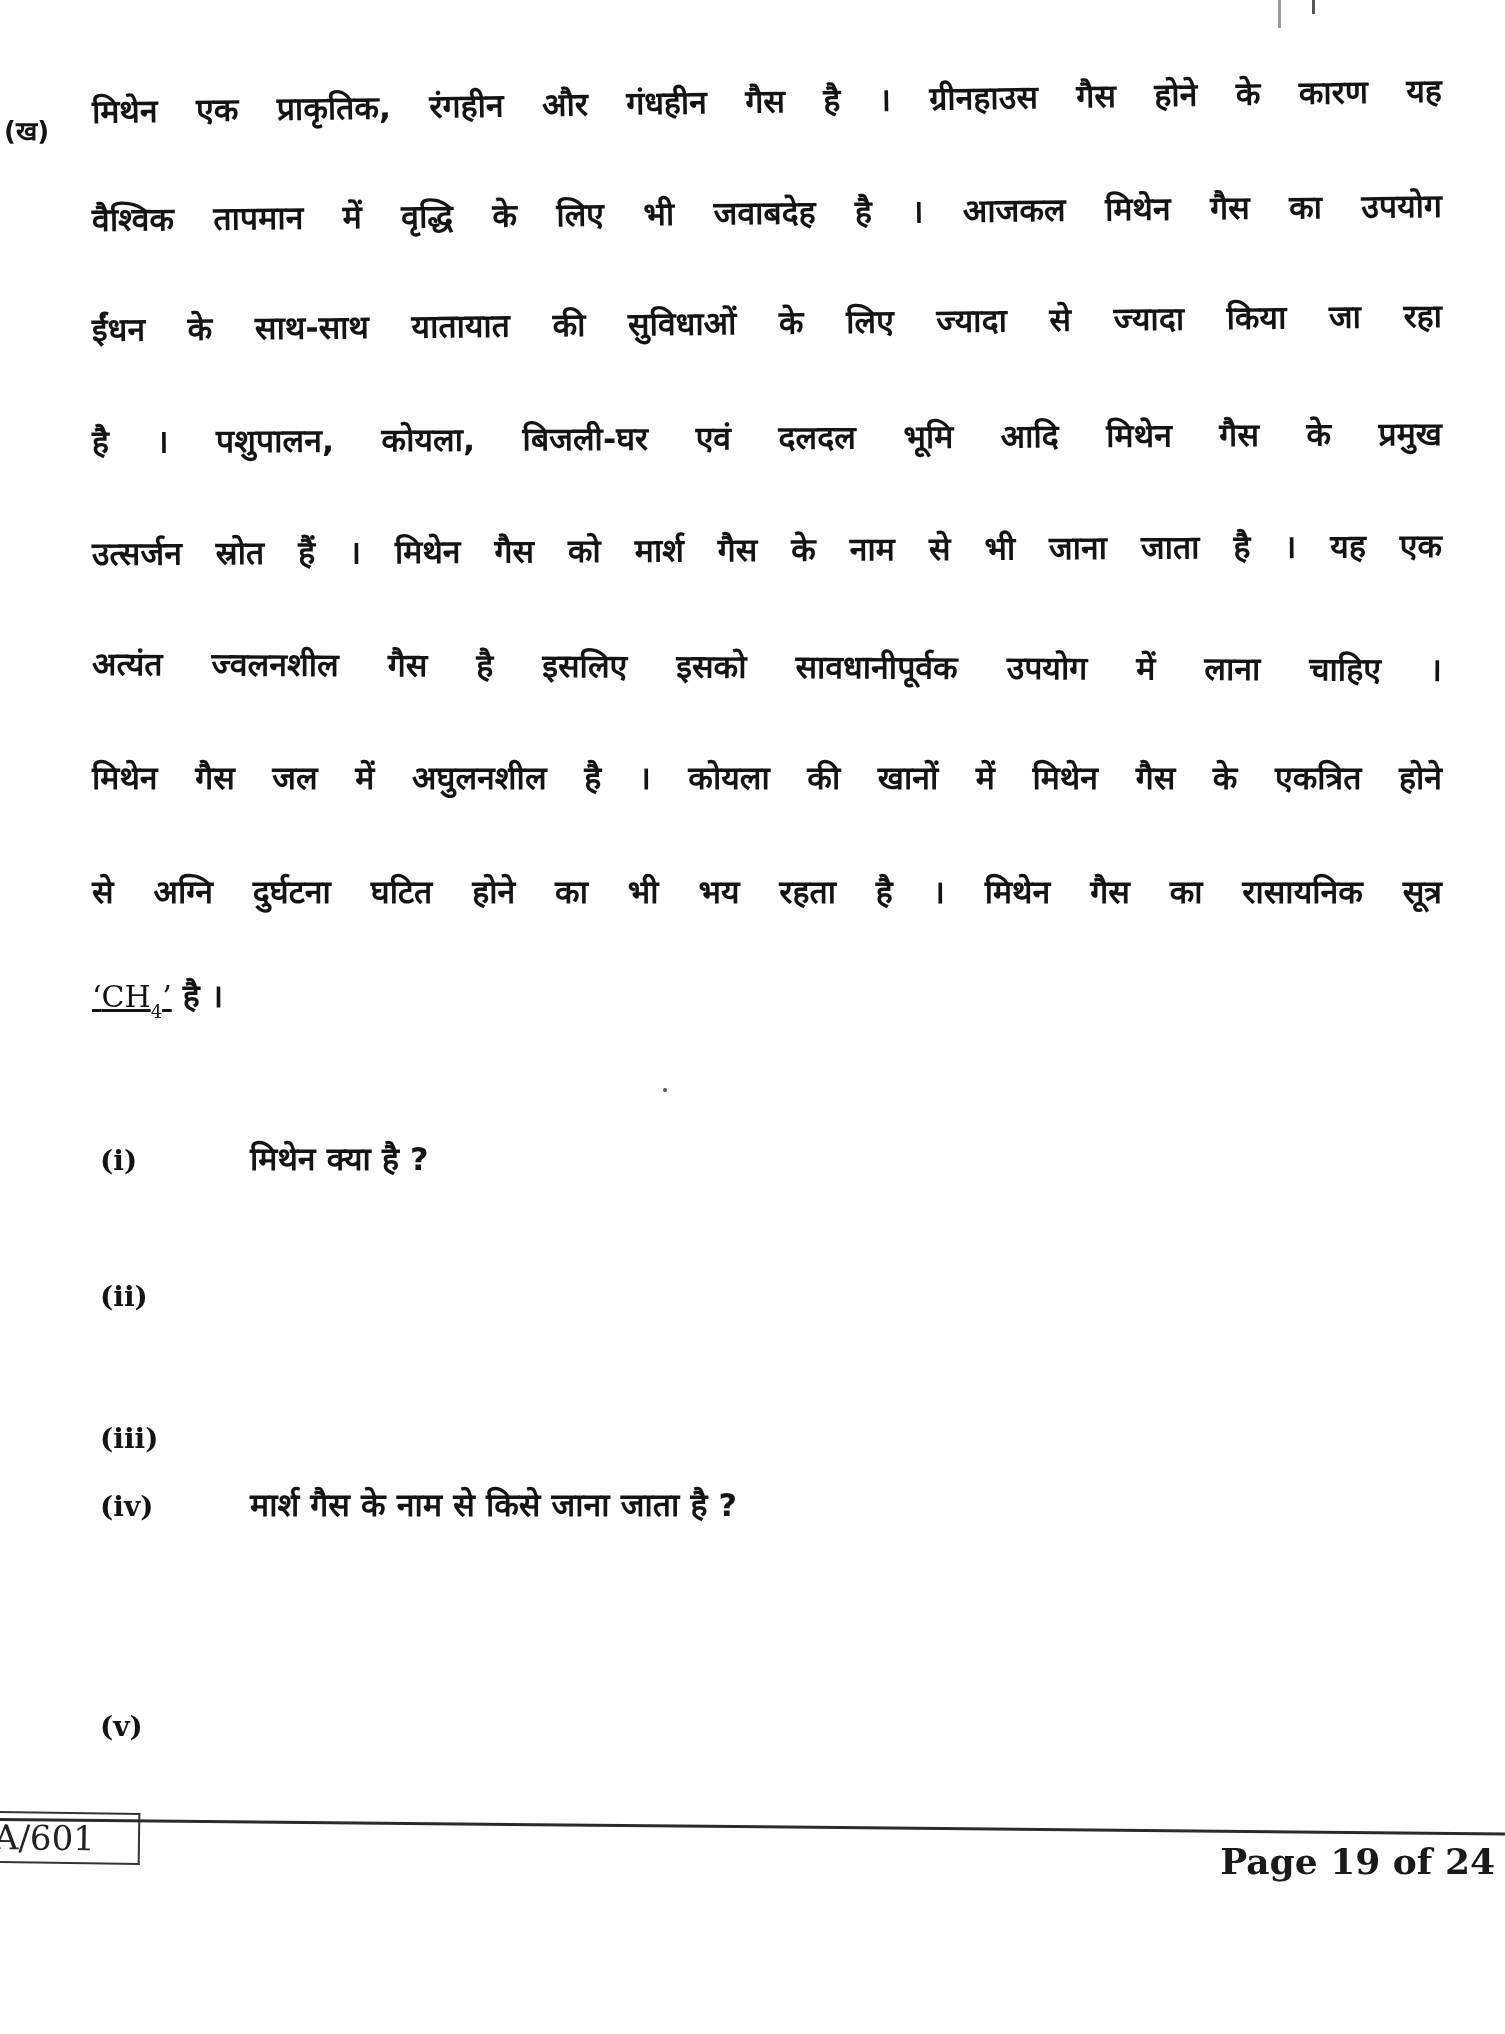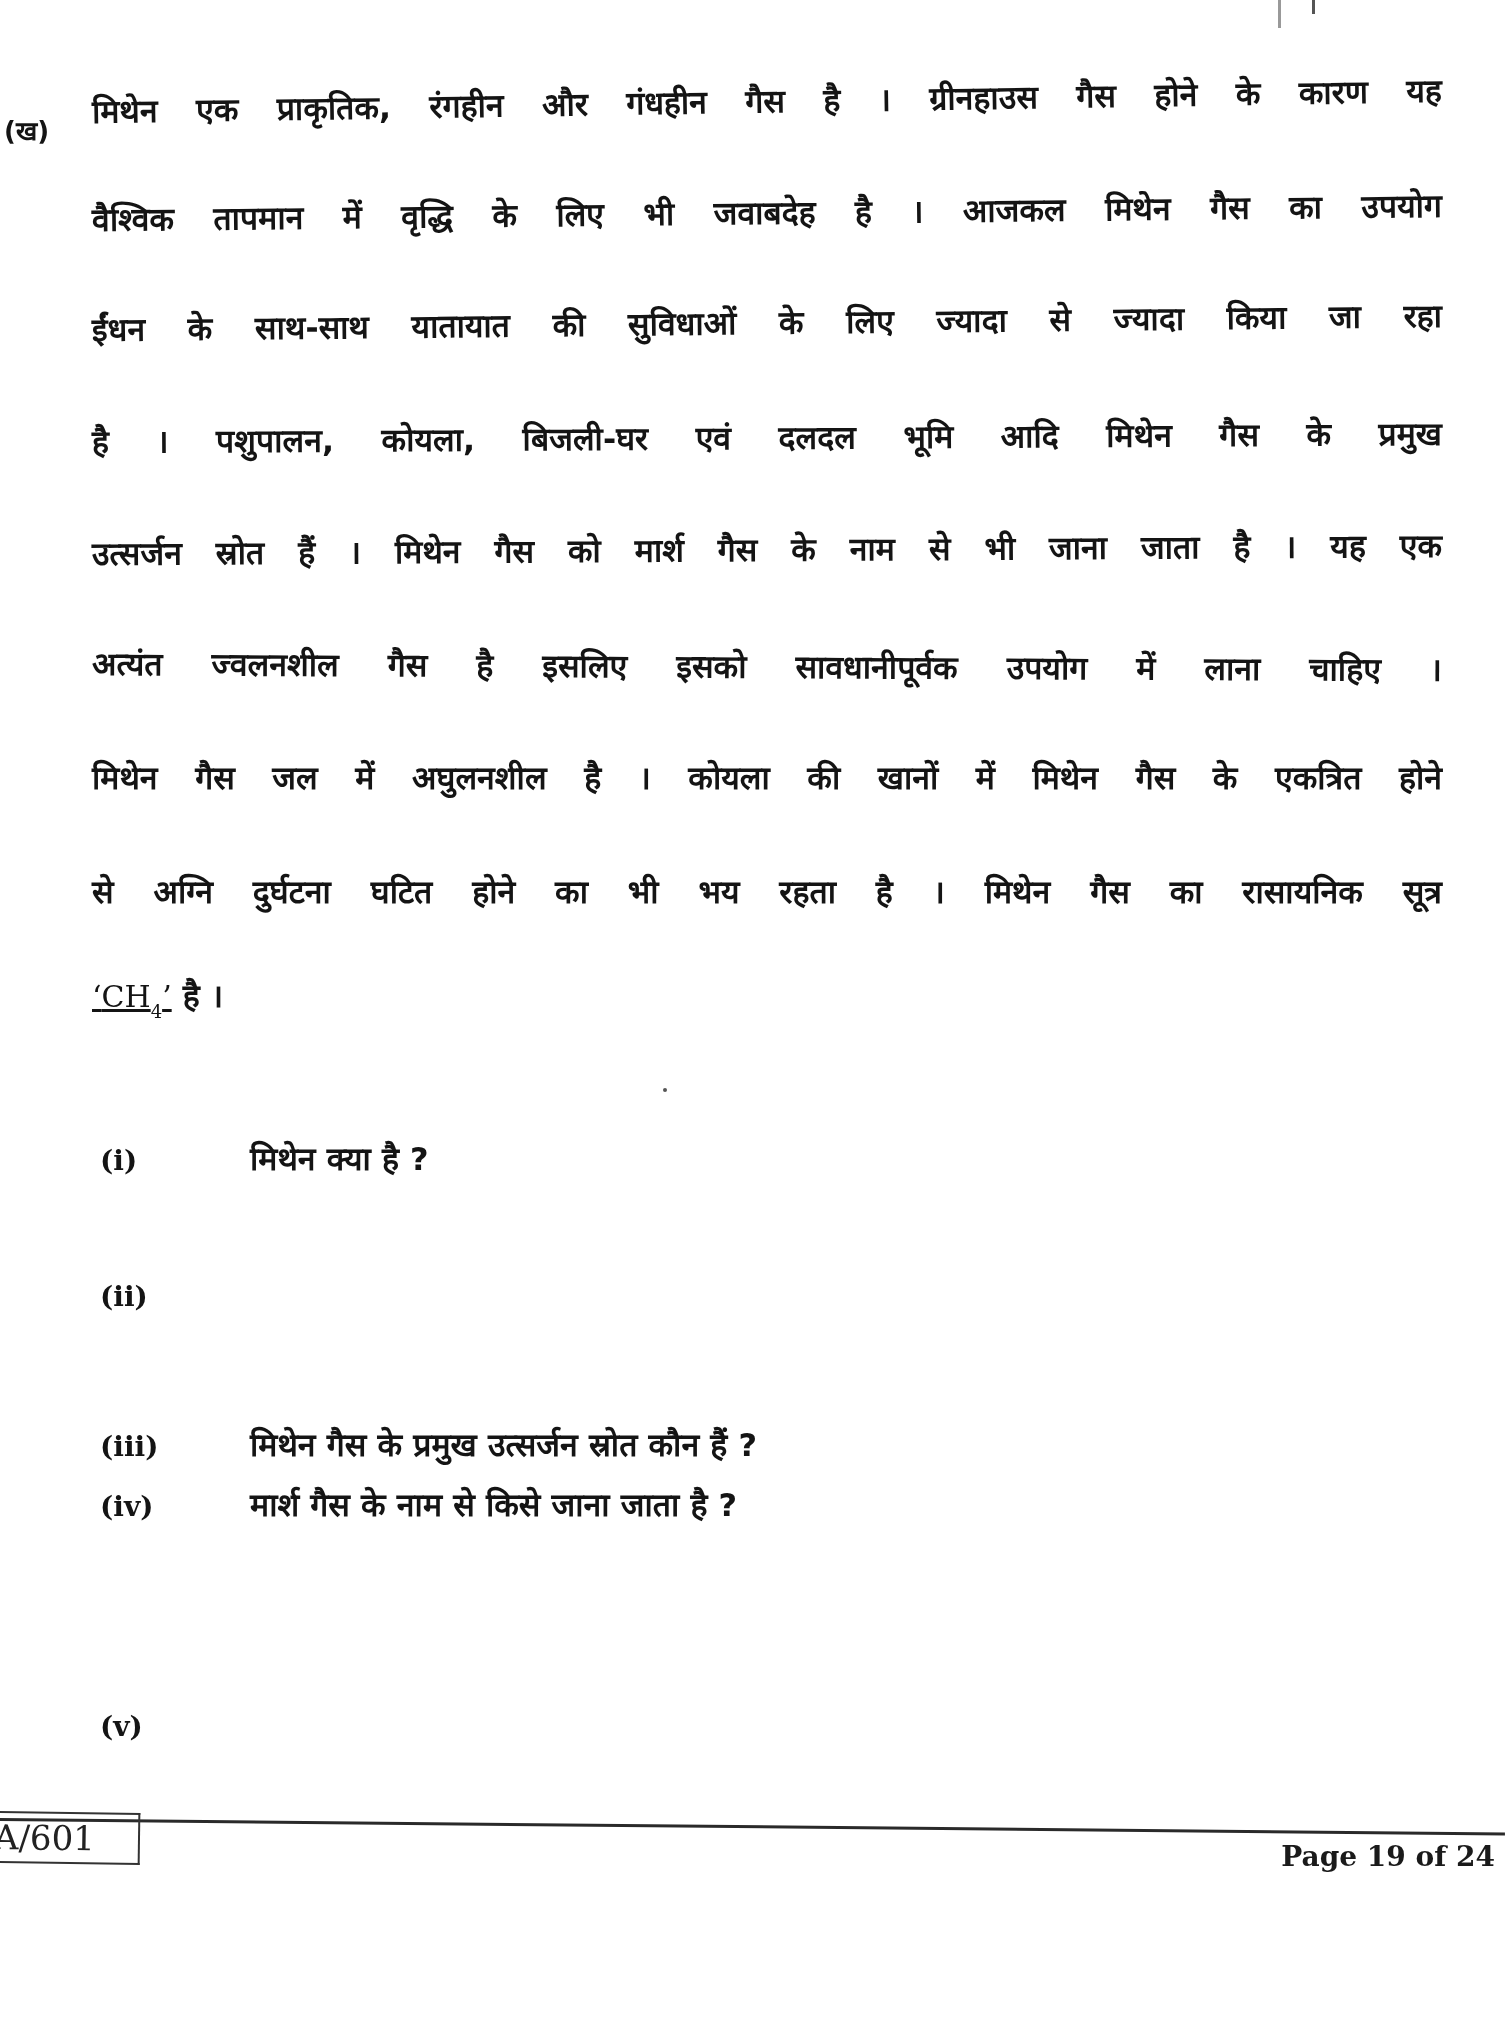--- a/index.html
+++ b/index.html
@@ -49,21 +49,21 @@
   }
   .code-box {
     position: absolute; left: -6px; top: 1812px; width: 146px; height: 52px;
     border: 2px solid #333; border-left: none; box-sizing: border-box;
     font-family: "DejaVu Serif", serif; font-size: 34px; line-height: 48px;
     padding-left: 0; color: #222; overflow: hidden; white-space: nowrap;
     transform: rotate(0.8deg);
   }
   .page-num {
     position: absolute; right: 10px; top: 1840px;
-    font-family: "DejaVu Serif", serif; font-weight: bold; font-size: 28px; color: #1a1a1a;
+    font-family: "DejaVu Serif", serif; font-weight: bold; font-size: 36px; color: #1a1a1a;
   }
 </style>
 </head>
 <body>
 
 <div class="scan-artifact">
   <div class="bar a"></div>
   <div class="bar b"></div>
 </div>
 
@@ -85,21 +85,20 @@
 
 <div class="sub-q" style="top:1136px">
   <span class="num">(i)</span>
   <span>मिथेन क्या है ?</span>
 </div>
 <div class="sub-q" style="top:1280px">
   <span class="num">(ii)</span>
 </div>
 <div class="sub-q" style="top:1422px">
   <span class="num">(iii)</span>
-  <span>मिथेन गैस के प्रमुख उत्सर्जन स्रोत कौन हैं ?</span>
 </div>
 <div class="sub-q" style="top:1482px">
   <span class="num">(iv)</span>
   <span>मार्श गैस के नाम से किसे जाना जाता है ?</span>
 </div>
 <div class="sub-q" style="top:1710px">
   <span class="num">(v)</span>
 </div>
 
 <div class="footer-rule"></div>

